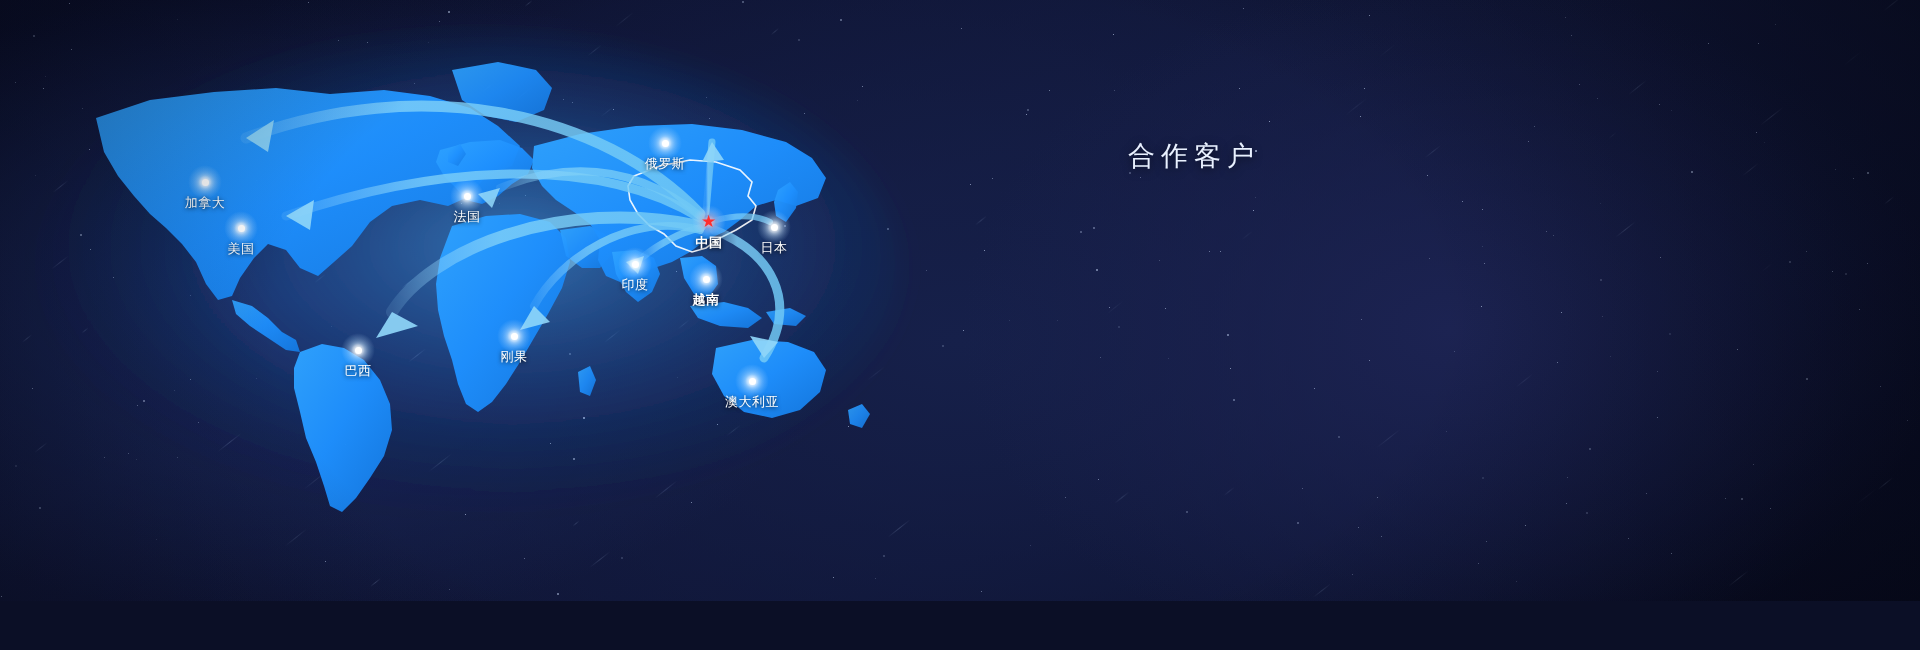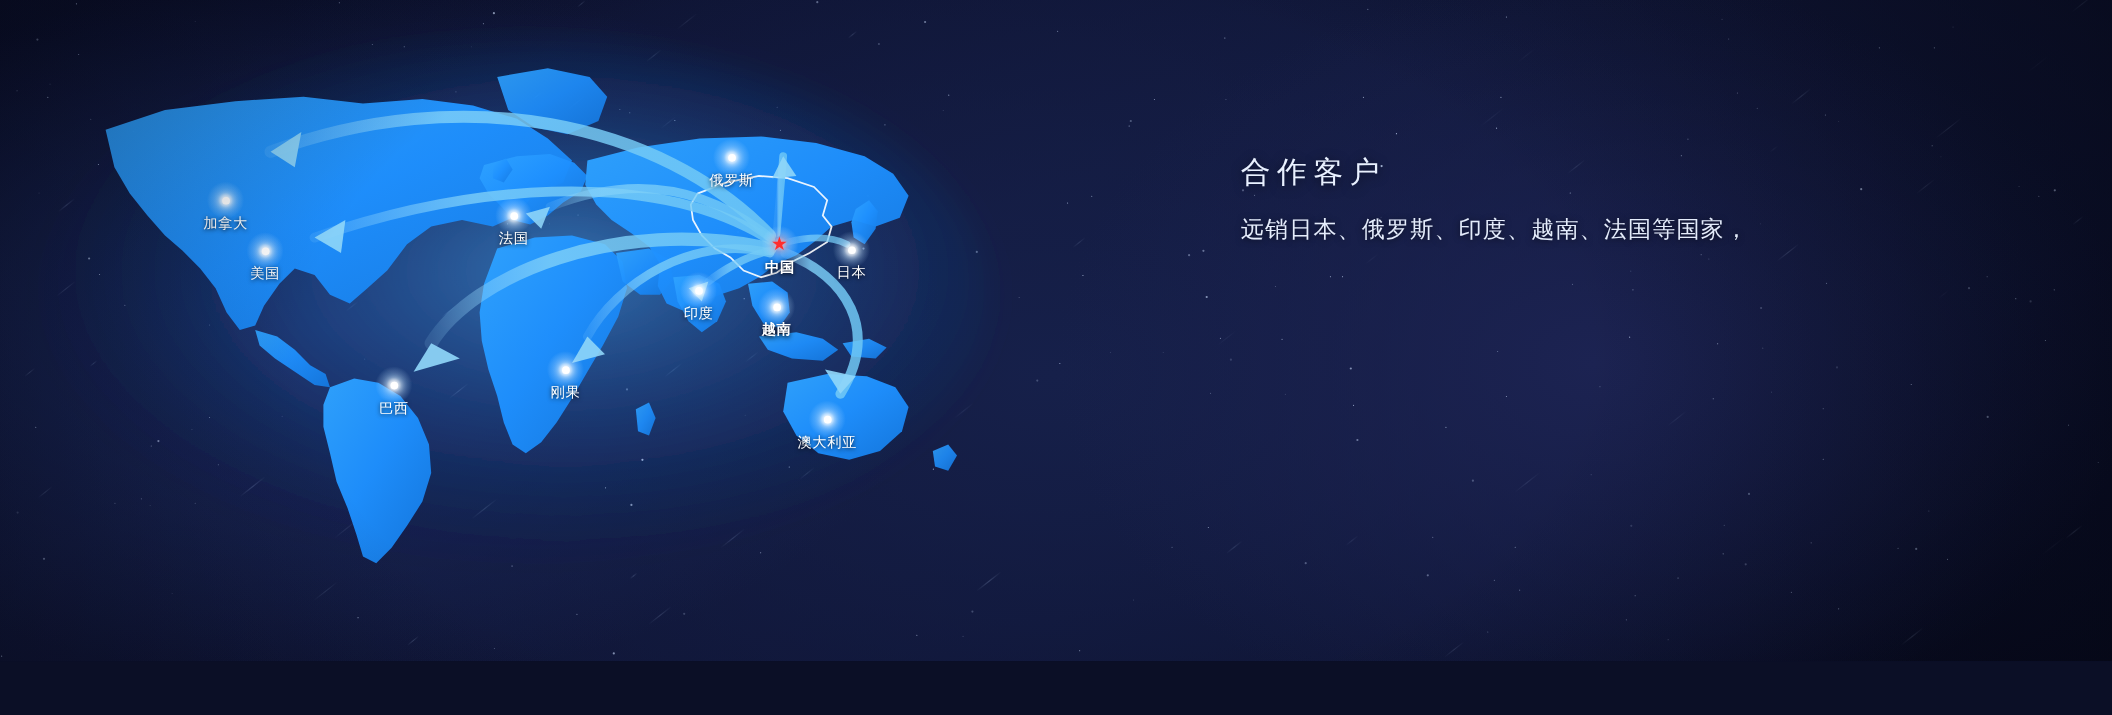--- a/index.html
+++ b/index.html
@@ -504,17 +504,16 @@
           <span class="lbl">澳大利亚</span>
         </div>
       </div>
   </div>
 
   <div class="vignette"></div>
 
   <div class="copy">
     <div class="kicker">合作客户</div>
     <div class="para" id="para">
-        <span class="ln">远销日本、俄罗斯、印度、越南、法国等国家，</span>
       </div>
   </div>
 
 </div>
 
 </body></html>

